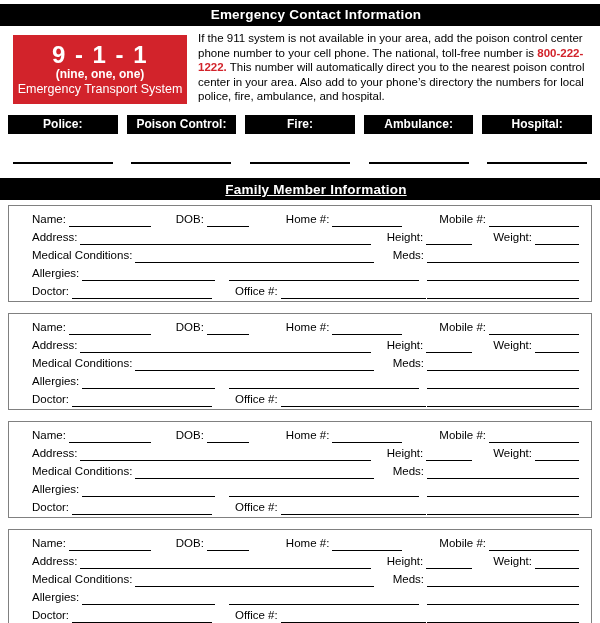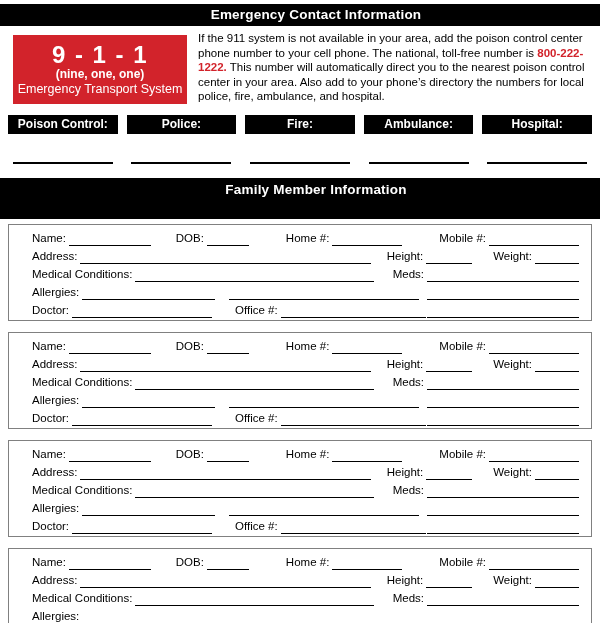--- a/index.html
+++ b/index.html
@@ -5,21 +5,21 @@
   html, body { margin:0; padding:0; background:#ffffff; }
   .page {
     position:relative; width:600px; height:623px; overflow:hidden;
     background:#ffffff; font-family:"Liberation Sans", sans-serif; color:#000;
   }
   .bar {
     background:#000; color:#fff; font-weight:bold; font-size:13.5px;
     text-align:center; height:22px; line-height:22px; letter-spacing:0.2px;padding-left:32px;
   }
   .header-bar { margin-top:4px; }
-  .family-bar { margin-top:14px; height:41px; line-height:23px; }
+  .family-bar { margin-top:14px; height:22px; line-height:23px;text-decoration:underline; }
 
   .info-section { display:flex; align-items:flex-end; margin:5px 9px 0 13px; }
   .red-box {
     width:174px; height:69px; background:#d2232b; color:#fff; text-align:center;
     display:flex; flex-direction:column; justify-content:center; flex:0 0 auto;
   }
   .n911-number { font-size:24px; font-weight:bold; letter-spacing:1.5px; line-height:25px; }
   .n911-sub { font-size:12px; font-weight:bold; line-height:14px; }
   .n911-cap { font-size:12.5px; font-weight:normal; line-height:16px; white-space:nowrap; }
   .info-text { margin:0 0 0 11px; width:397px; font-size:11.5px; line-height:14.6px; }
@@ -65,22 +65,22 @@
   <div class="info-section">
     <div class="red-box" style="background: rgb(210, 35, 43);">
       <div class="n911-number">9 - 1 - 1</div>
       <div class="n911-sub">(nine, one, one)</div>
       <div class="n911-cap">Emergency Transport System</div>
     </div>
     <p class="info-text"><span>If the 911 system is not available in your area, add the poison control center phone number to your cell phone. The national, toll-free number is </span><span class="phone" style="color: rgb(210, 35, 43);">800-222-1222.</span><span> This number will automatically direct you to the nearest poison control center in your area. Also add to your phone’s directory the numbers for local police, fire, ambulance, and hospital.</span></p>
   </div>
 
   <div class="contacts-row" id="contact-labels-row">
+      <div class="contact-box">Police:</div>
       <div class="contact-box">Poison Control:</div>
-      <div class="contact-box">Police:</div>
       <div class="contact-box">Fire:</div>
       <div class="contact-box">Ambulance:</div>
       <div class="contact-box">Hospital:</div>
     </div>
   <div class="contact-lines-row" id="contact-lines-row">
       <div class="contact-line"></div>
       <div class="contact-line"></div>
       <div class="contact-line"></div>
       <div class="contact-line"></div>
       <div class="contact-line"></div>

